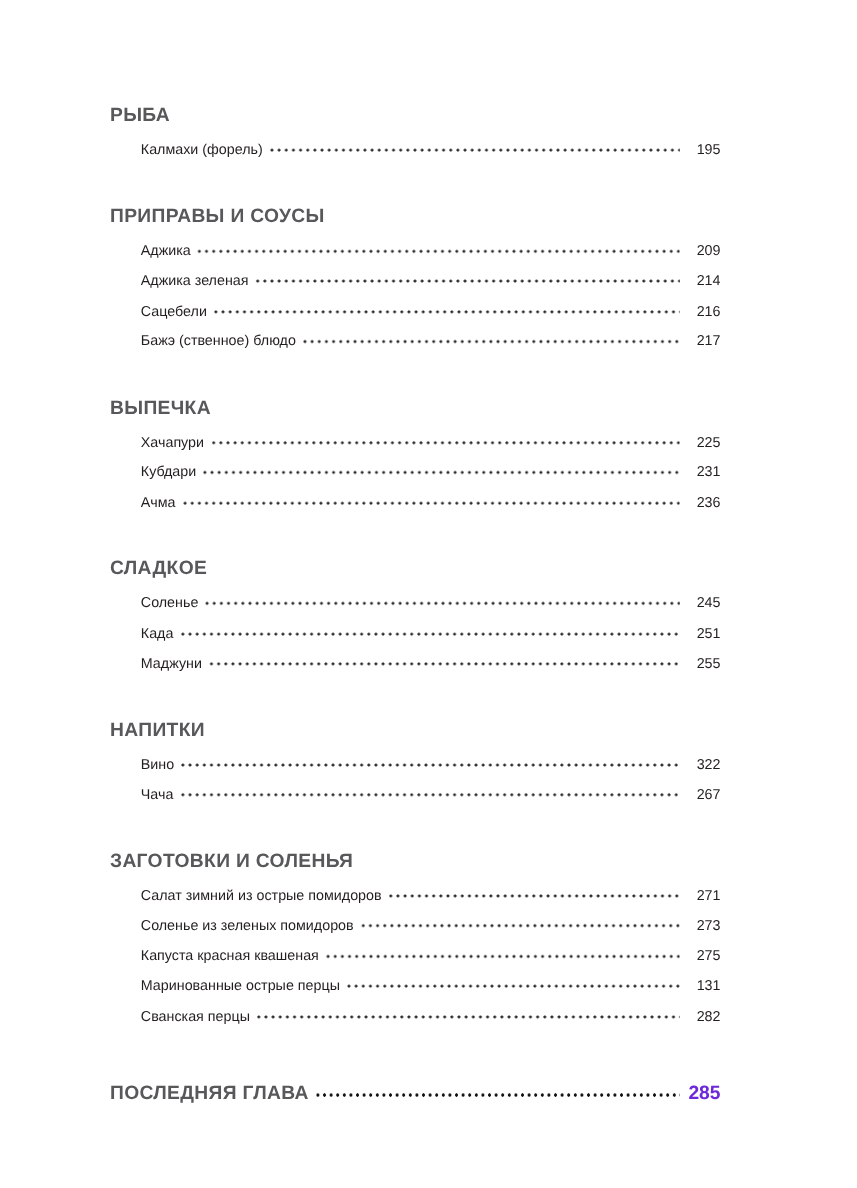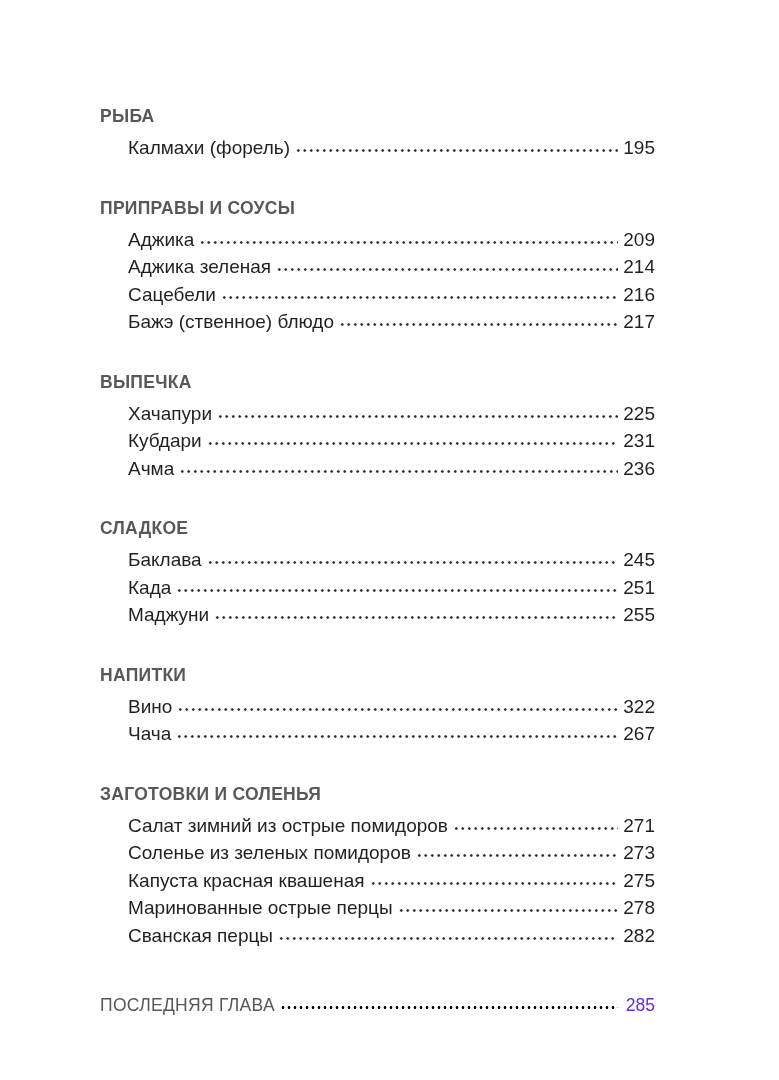--- a/index.html
+++ b/index.html
@@ -21,27 +21,27 @@
   .toc-section { margin: 0; }
   .section-header {
     font-size: 17.5px;
     font-weight: bold;
     letter-spacing: 0.3px;
     color: #57585a;
     margin: 34px 0 6px 0;
     line-height: 24px;
     text-transform: uppercase;
   }
-  .toc-section:first-child .section-header { margin-top: 16px; }
+  .toc-section:first-child .section-header { margin-top: 4px; }
   .toc-row {
     display: flex;
     align-items: baseline;
     padding-left: 28px;
     height: 27.5px;
-    font-size: 19px;
+    font-size: 13px;
     line-height: 27.5px;
     color: #231f20;
   }
   .entry-title { white-space: nowrap; }
   .dots {
     flex: 1;
     min-width: 12px;
     height: 5px;
     margin: 0 3px 0 5px;
     background-image: radial-gradient(circle, #2a2a2a 1.15px, rgba(0,0,0,0) 1.45px);
@@ -55,21 +55,21 @@
     min-width: 34px;
     text-align: right;
   }
   .final-row {
     display: flex;
     align-items: baseline;
     margin-top: 42px;
     height: 28px;
     font-size: 17.5px;
     line-height: 28px;
-    font-weight: normal;
+    font-weight: bold;
   }
   .final-row .entry-title { color: #57585a; letter-spacing: 0.3px; }
   .final-row .dots {
     background-image: radial-gradient(circle, #111 1.3px, rgba(0,0,0,0) 1.6px);
     background-size: 6px 5px;
   }
   .final-row .entry-page { color: #6d28d9; }
 </style>
 </head>
 <body>
@@ -122,21 +122,21 @@
         </div>
         <div class="toc-row">
           <span class="entry-title">Ачма</span>
           <span class="dots"></span>
           <span class="entry-page">236</span>
         </div>
       </section>
       <section class="toc-section">
         <h2 class="section-header">СЛАДКОЕ</h2>
         <div class="toc-row">
-          <span class="entry-title">Баклава</span>
+          <span class="entry-title">Соленье</span>
           <span class="dots"></span>
           <span class="entry-page">245</span>
         </div>
         <div class="toc-row">
           <span class="entry-title">Када</span>
           <span class="dots"></span>
           <span class="entry-page">251</span>
         </div>
         <div class="toc-row">
           <span class="entry-title">Маджуни</span>
@@ -170,21 +170,21 @@
           <span class="entry-page">273</span>
         </div>
         <div class="toc-row">
           <span class="entry-title">Капуста красная квашеная</span>
           <span class="dots"></span>
           <span class="entry-page">275</span>
         </div>
         <div class="toc-row">
           <span class="entry-title">Маринованные острые перцы</span>
           <span class="dots"></span>
-          <span class="entry-page">278</span>
+          <span class="entry-page">131</span>
         </div>
         <div class="toc-row">
           <span class="entry-title">Сванская перцы</span>
           <span class="dots"></span>
           <span class="entry-page">282</span>
         </div>
       </section>
     </div>
 
   <div class="final-row">

